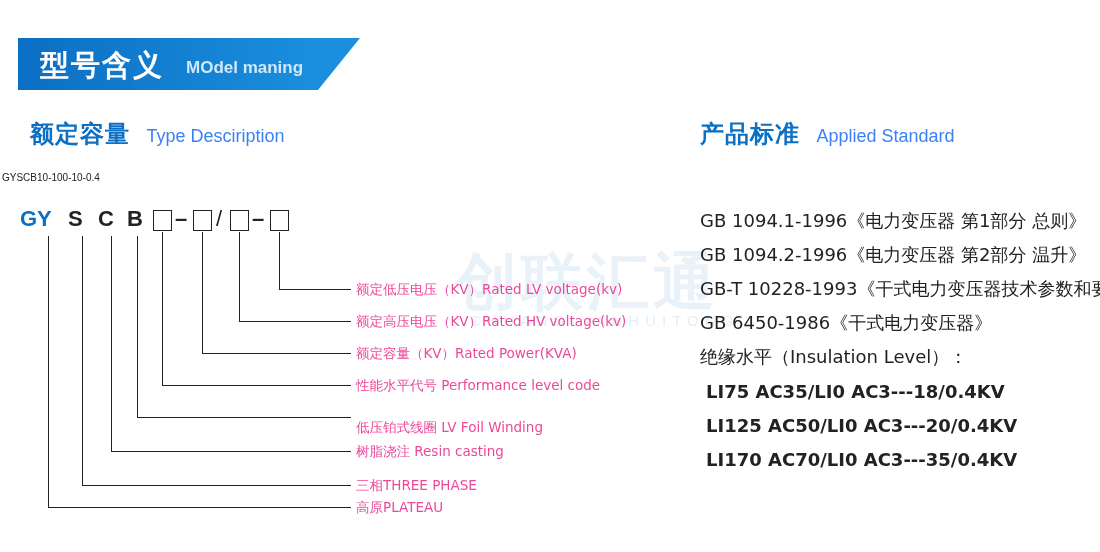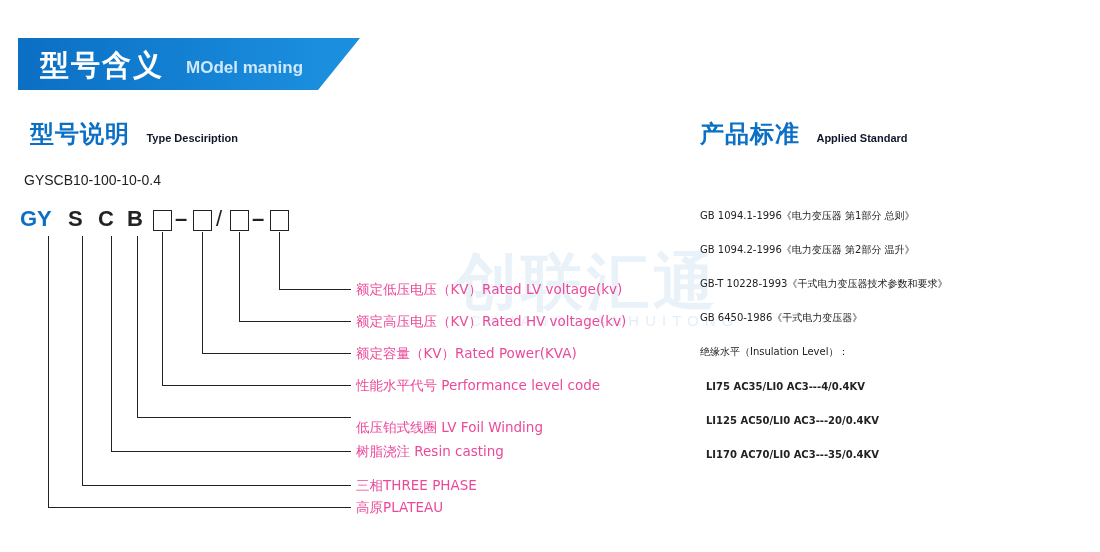--- a/index.html
+++ b/index.html
@@ -41,30 +41,30 @@
   }
 
   
   .sec-title{position:absolute;}
   .sec-title .cn{
     font-size:24px;font-weight:bold;color:#0b6fc4;
     font-family:"DejaVu Sans", sans-serif;
     letter-spacing:1px;
   }
   .sec-title .en{
-    font-size:11px;color:#0f172a;font-weight:bold;
+    font-size:18px;color:#3b82f6;font-weight:normal;
     margin-left:12px;
   }
   #left-title{left:30px;top:118px;}
   #right-title{left:700px;top:118px;}
 
   
   .model-sample{
-    position:absolute;left:24px;top:172px;
-    font-size:14px;color:#222;
+    position:absolute;left:2px;top:172px;
+    font-size:10px;color:#222;
   }
 
   
   .code-row{
     position:absolute;left:20px;top:206px;
     height:34px;
   }
   .code-letter{
     position:absolute;top:0;
     font-size:22px;font-weight:bold;
@@ -95,21 +95,21 @@
   .lead-label{
     position:absolute;
     font-size:13.5px;color:#ec4899;
     white-space:nowrap;
     font-family:"DejaVu Sans", sans-serif;
   }
 
   
   .std-item{
     position:absolute;left:700px;
-    font-size:10px;color:#222;
+    font-size:18px;color:#222;
     white-space:nowrap;
     font-family:"DejaVu Sans", sans-serif;
   }
   .std-item.bold{font-weight:bold;}
 
   
   .watermark{
     position:absolute;left:455px;top:240px;
     font-size:62px;font-weight:bold;
     color:rgba(120,170,215,0.16);
@@ -135,21 +135,21 @@
   <div class="banner-bg"></div>
   <div class="banner-tail"></div>
   <div class="banner-cn">型号含义</div>
   <div class="banner-en">MOdel maning</div>
 </div>
 
 <div class="watermark">创联汇通</div>
 <div class="watermark-sub">CHUANGLIANHUITONG</div>
 
 <div class="sec-title" id="left-title">
-  <span class="cn">型号说明</span>
+  <span class="cn">额定容量</span>
   <span class="en">Type Desciription</span>
 </div>
 
 <div class="sec-title" id="right-title">
   <span class="cn">产品标准</span>
   <span class="en">Applied Standard</span>
 </div>
 
 <div class="model-sample">GYSCB10-100-10-0.4</div>
 
@@ -199,15 +199,15 @@
 <div class="lead-label" style="left:356px;top:443px;">树脂浇注 Resin casting</div>
 <div class="lead-label" style="left:356px;top:477px;">三相THREE PHASE</div>
 <div class="lead-label" style="left:356px;top:499px;">高原PLATEAU</div>
 
 <div class="std-item" style="top:209px;">GB 1094.1-1996《电力变压器 第1部分 总则》</div>
 <div class="std-item" style="top:243px;">GB 1094.2-1996《电力变压器 第2部分 温升》</div>
 <div class="std-item" style="top:277px;">GB-T 10228-1993《干式电力变压器技术参数和要求》</div>
 <div class="std-item" style="top:311px;">GB 6450-1986《干式电力变压器》</div>
 
 <div class="std-item" style="top:345px;">绝缘水平（Insulation Level）：</div>
-<div class="std-item bold" style="top:381px;left:706px;">LI75 AC35/LI0 AC3---4/0.4KV</div>
+<div class="std-item bold" style="top:381px;left:706px;">LI75 AC35/LI0 AC3---18/0.4KV</div>
 <div class="std-item bold" style="top:415px;left:706px;">LI125 AC50/LI0 AC3---20/0.4KV</div>
 <div class="std-item bold" style="top:449px;left:706px;">LI170 AC70/LI0 AC3---35/0.4KV</div>
 
 </body></html>

